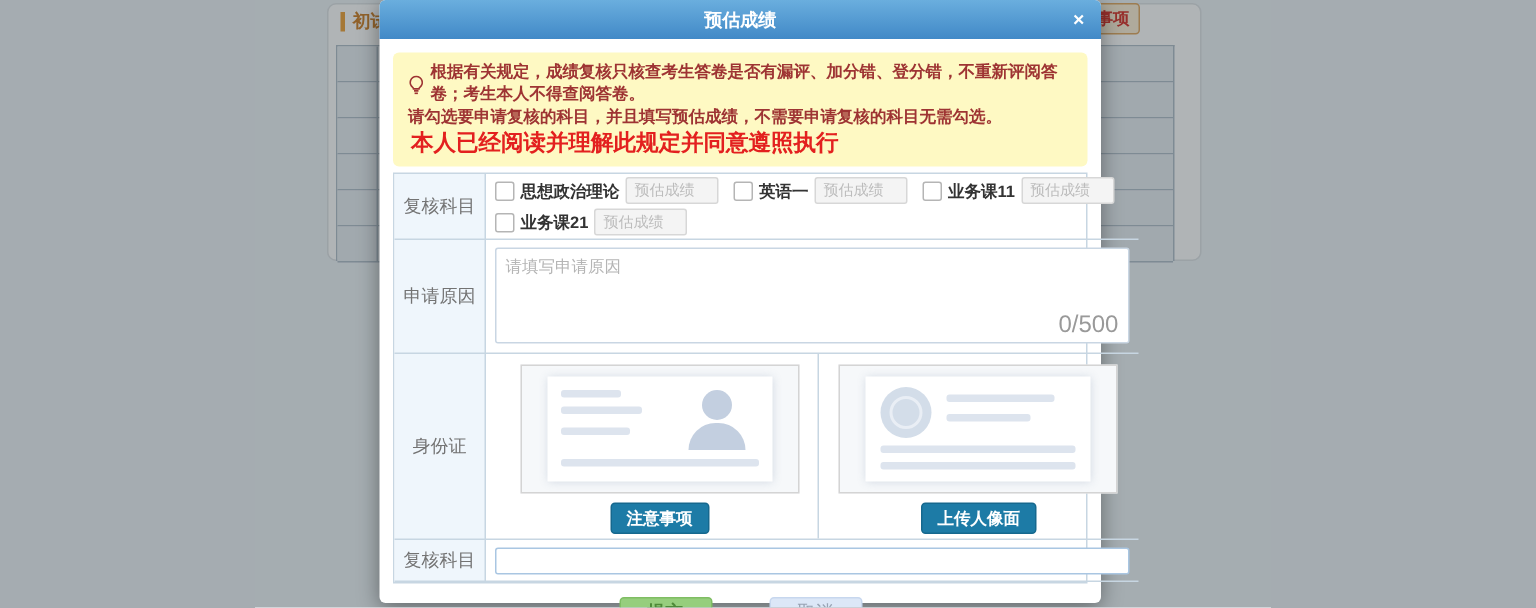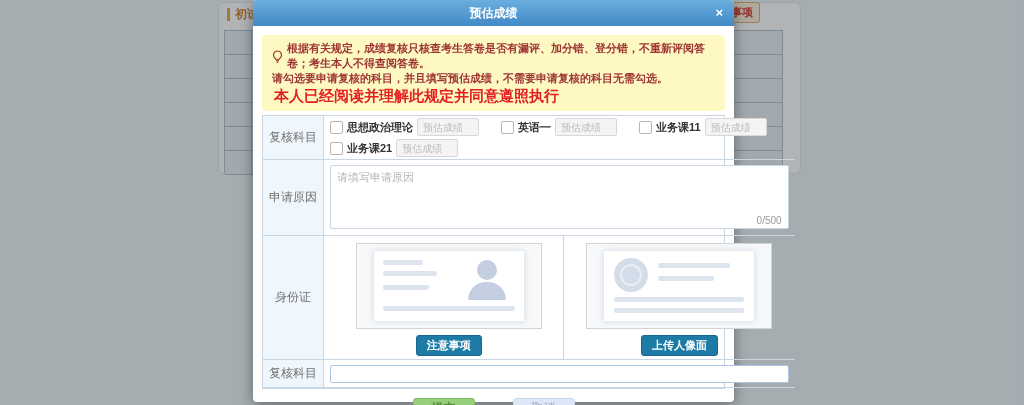--- a/index.html
+++ b/index.html
@@ -42,35 +42,35 @@
 
   .form-table { margin-top:4px; border:1px solid #c7d6e2; display:grid;
                 grid-template-columns:61px 1fr; grid-template-rows:44px 76px 124px 28px; }
   .flabel { background:#eff6fc; border-right:1px solid #c7d6e2; border-bottom:1px solid #c7d6e2;
             display:flex; align-items:center; justify-content:center; font-size:12px; color:#737373; }
   .fcell  { border-bottom:1px solid #c7d6e2; position:relative;padding-left:10px; }
 
   
   .subjects { padding:4px 6px; display:flex; flex-direction:column; justify-content:center; gap:3px; }
   .subj-line { display:flex; align-items:center; }
-  .subj-group { display:flex; align-items:center; margin-right:22px; }
+  .subj-group { display:flex; align-items:center; margin-right:10px; }
   .cbx { width:13px; height:13px; border:1px solid #b5b5b5; border-radius:2px; background:#fff;
          margin-right:4px; flex:0 0 auto; cursor:pointer; }
   .subj-name { font-size:11px; font-weight:bold; color:#333; margin-right:4px; white-space:nowrap; }
   .score-input { width:62px; height:18px; background:#f4f4f4; border:1px solid #d7d7d7;
                  border-radius:2px; font-size:10px; color:#888; padding:0 5px; }
   .score-input::placeholder { color:#bcbcbc; }
 
   
   .reason-wrap { position:absolute; left:6px; right:6px; top:5px; bottom:6px;
                  border:1px solid #c9d6e3; border-radius:2px; background:#fff; }
   .reason-area { width:100%; height:calc(100% - 14px); border:none; resize:none; outline:none;
                  font-family:inherit; font-size:11px; color:#555; padding:4px 6px; background:transparent; }
   .reason-area::placeholder { color:#b5b5b5; }
-  .reason-count { position:absolute; right:6px; bottom:2px; font-size:10px; color:#999; }
+  .reason-count { position:absolute; right:6px; bottom:2px; font-size:16px; color:#999; }
 
   
   .idcard-cell { display:grid; grid-template-columns:1fr 1fr; }
   .id-half { display:flex; flex-direction:column; align-items:center; justify-content:center; padding-top:4px; }
   .id-half.left { border-right:1px solid #c7d6e2; }
   .card-frame { width:186px; height:86px; border:1px solid #d4d4d4; background:#f6f8fa;
                 display:flex; align-items:center; justify-content:center; }
   .card-inner { width:150px; height:70px; background:#fff; position:relative;
                 box-shadow:0 0 6px rgba(120,140,170,0.3); }
   .cl { position:absolute; background:#dde4ee; border-radius:2px; height:5px; }

